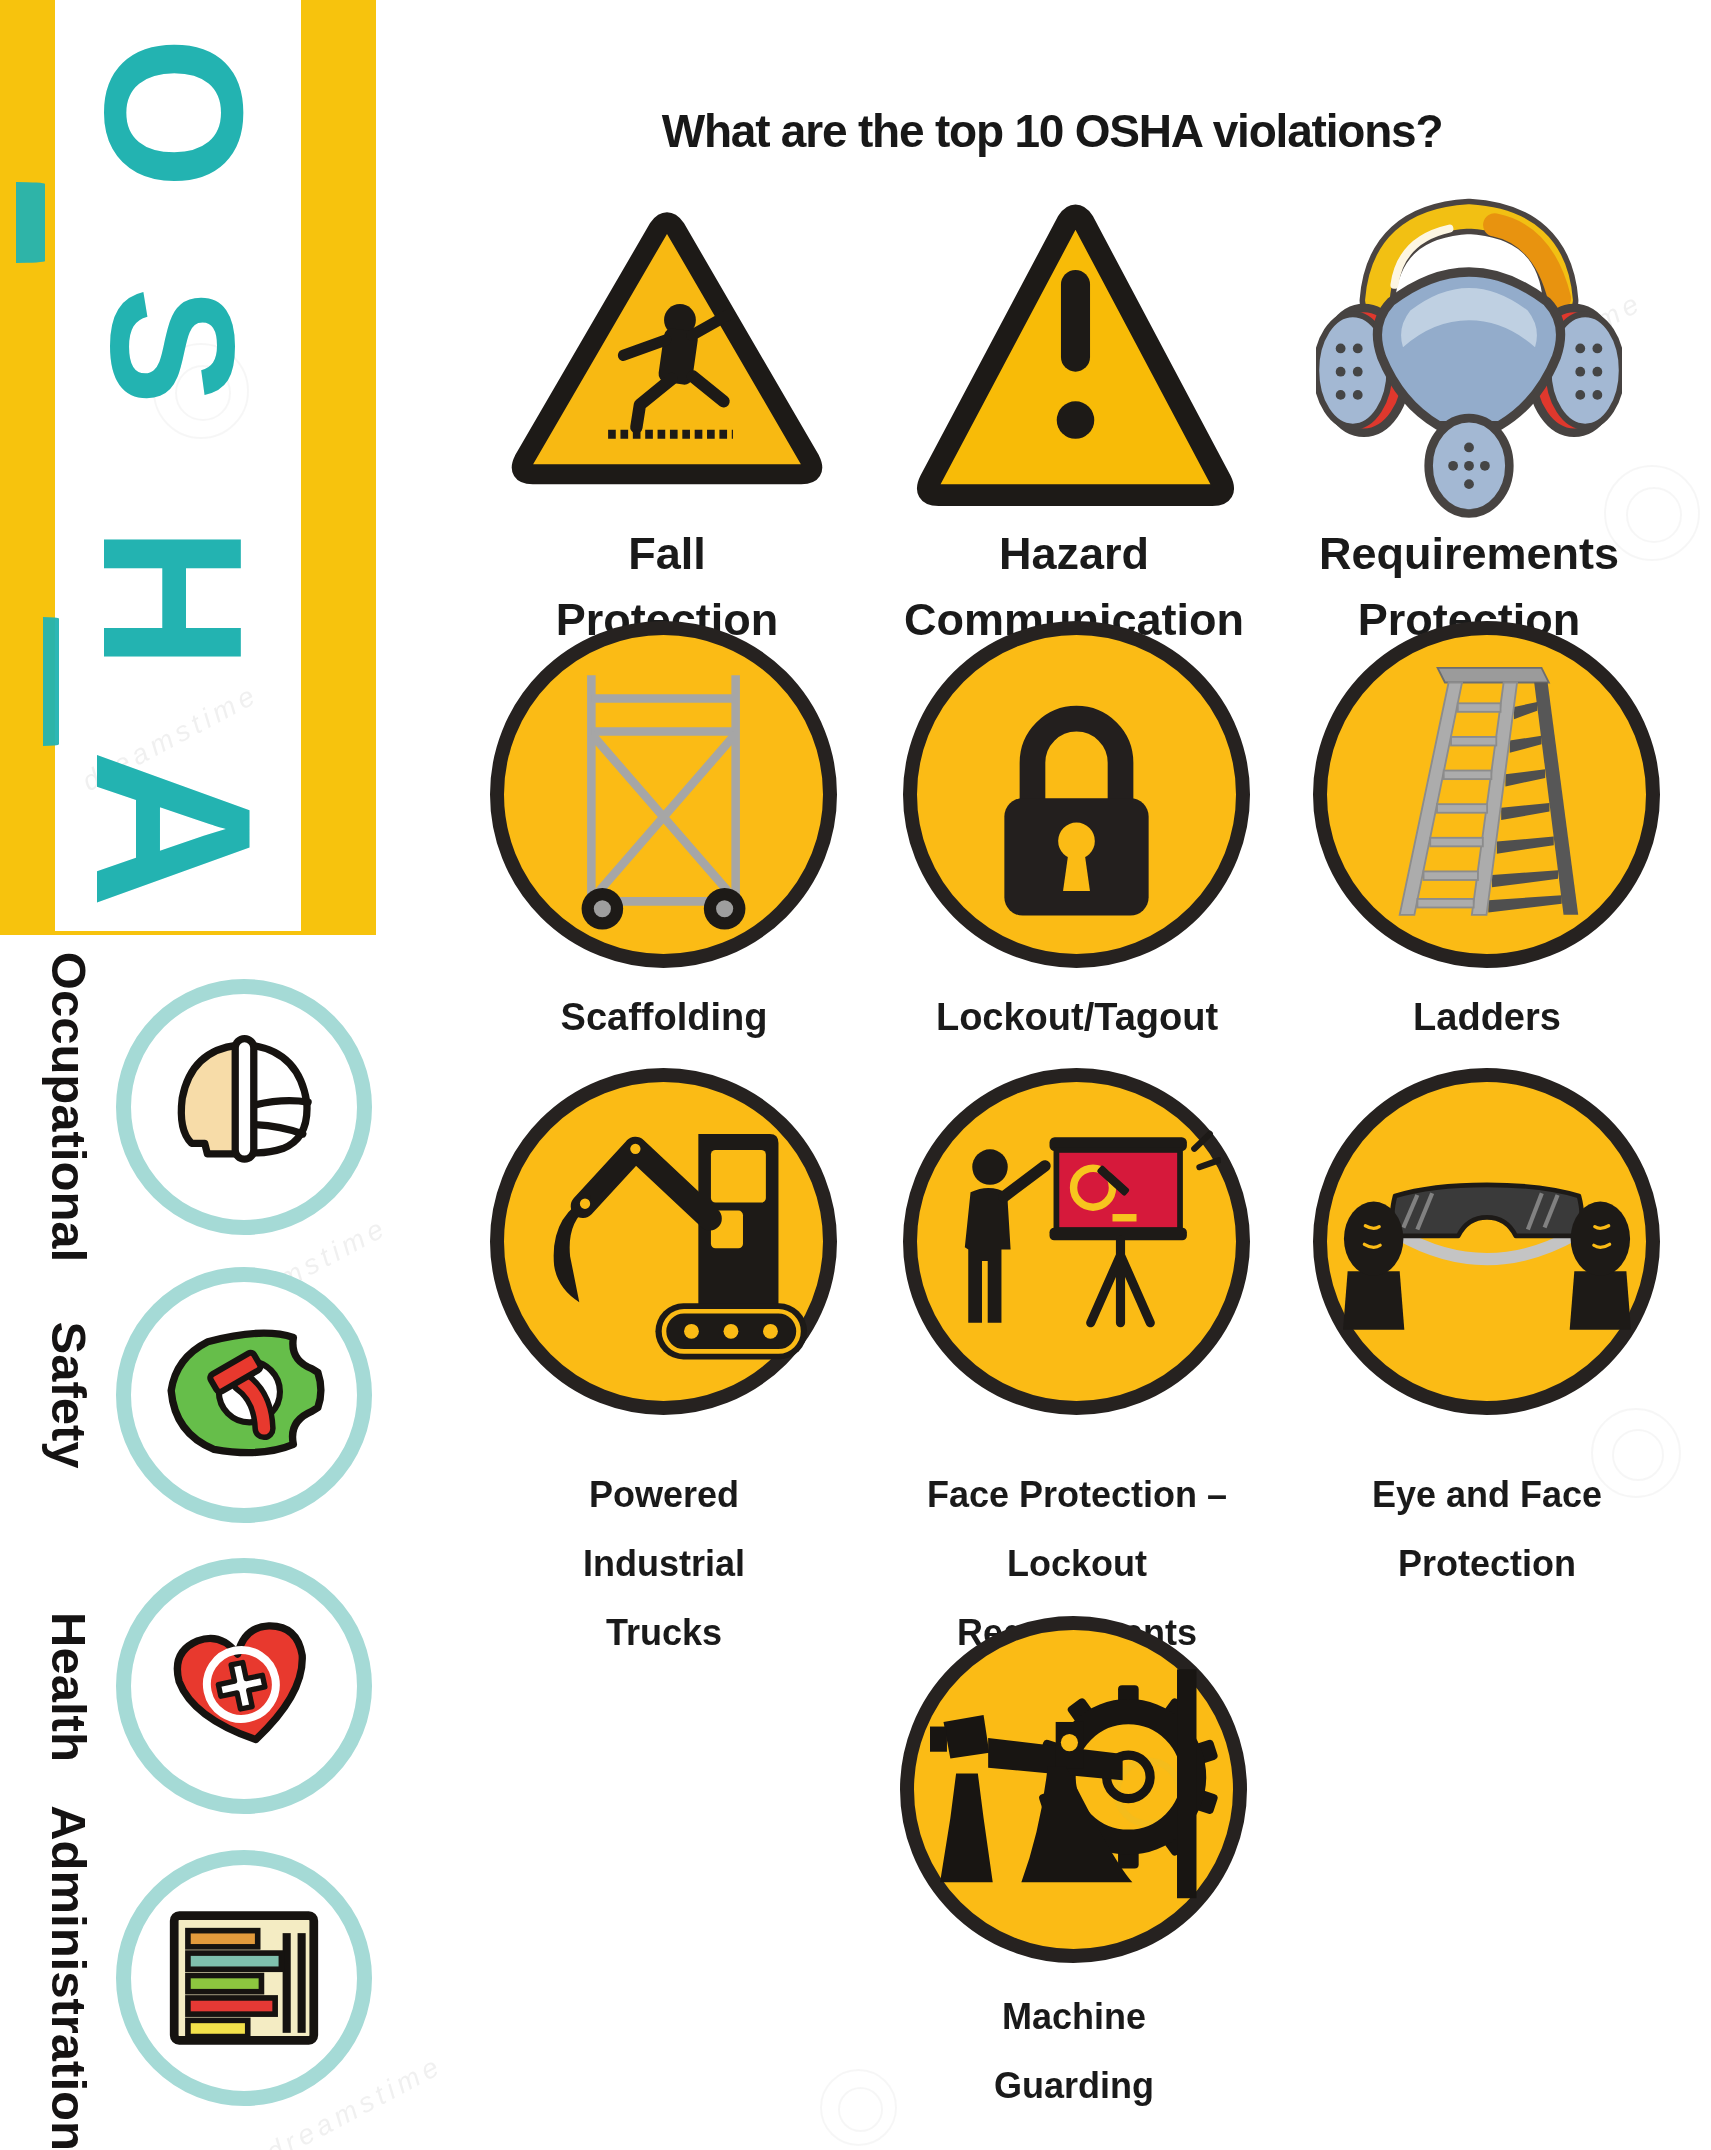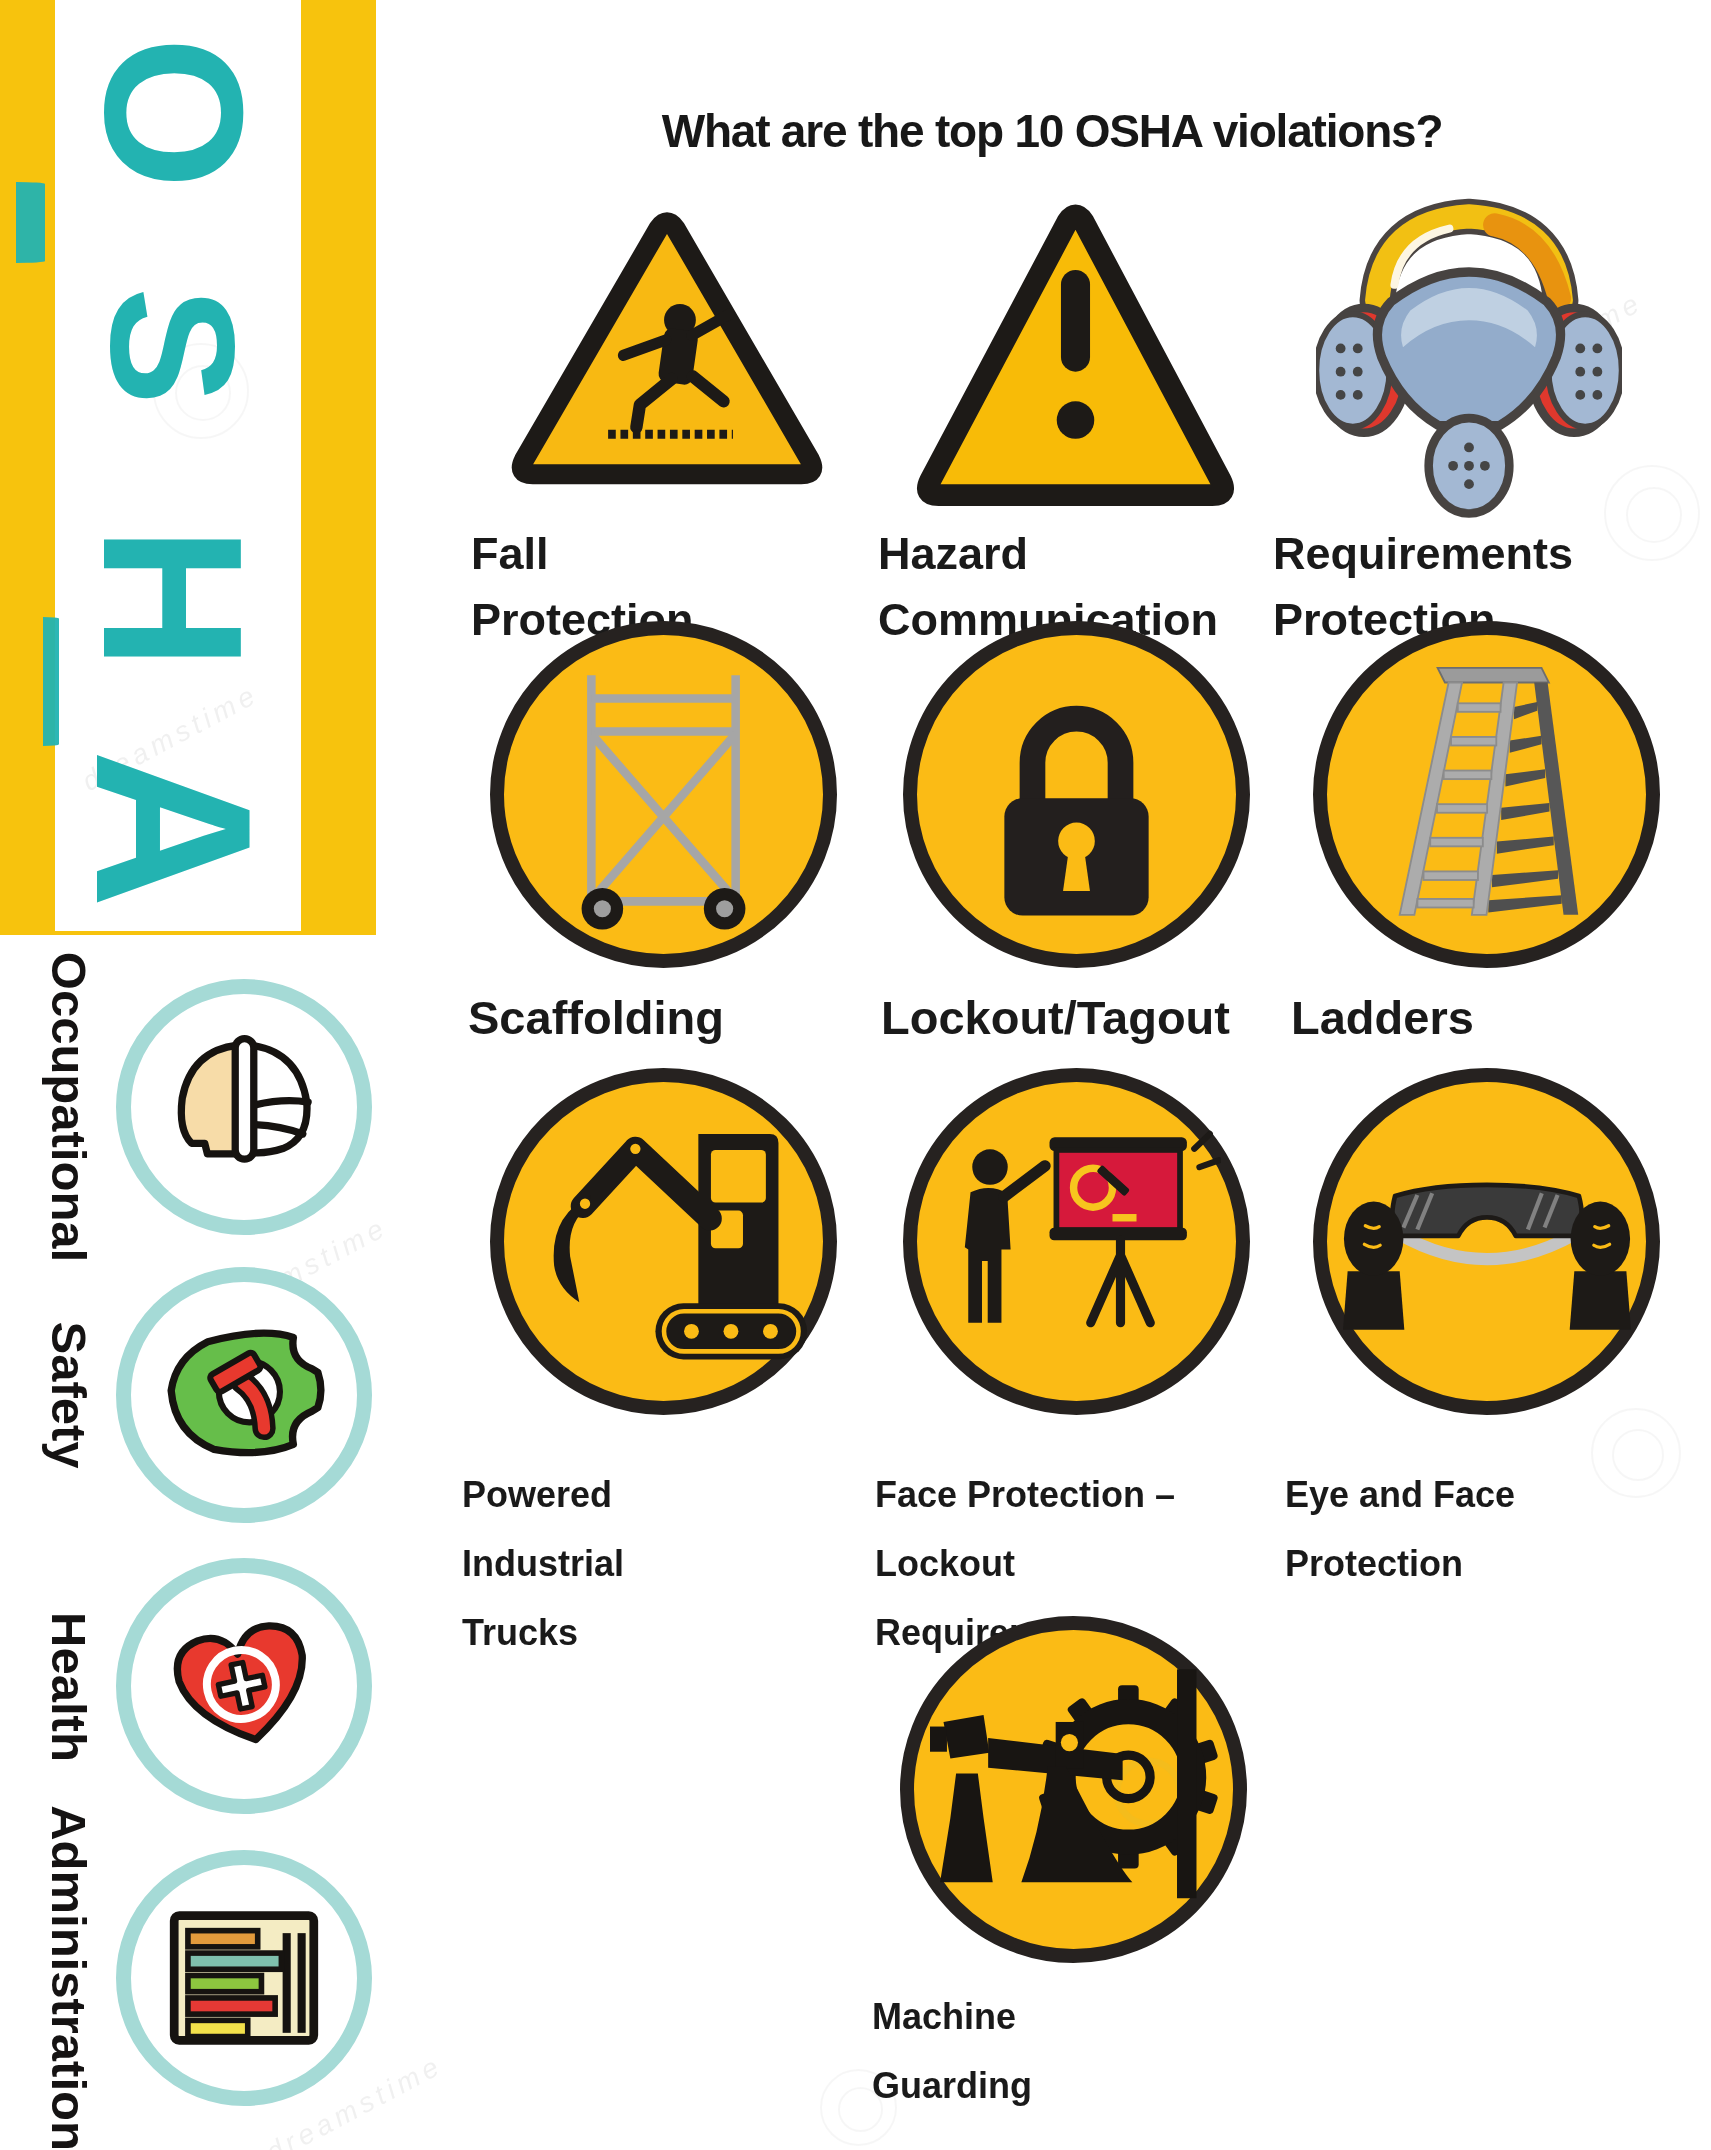--- a/index.html
+++ b/index.html
@@ -16,23 +16,23 @@
   .teal-bump{position:absolute;background:#23B3B1;border-radius:0 611px 611px 0/0 50% 50% 0;opacity:.95;}
   .side-word{position:absolute;left:69px;transform:translate(-50%,-50%) rotate(90deg);
     font-size:49px;font-weight:bold;color:#151313;white-space:nowrap;}
   .ring{position:absolute;width:226px;height:226px;border-radius:50%;border:15.3px solid #A5DAD6;
     background:#fff;display:flex;align-items:center;justify-content:center;}
   
   .title{position:absolute;left:392px;top:73px;width:1320px;text-align:center;
     font-size:46px;font-weight:bold;color:#181818;letter-spacing:-1.2px;}
   .badge{position:absolute;width:319px;height:319px;border-radius:50%;background:#FBBB15;
     border:14.7px solid #262220;display:flex;align-items:center;justify-content:center;}
-  .cell-label{position:absolute;text-align:left;font-weight:bold;color:#1A1A1A;}
+  .cell-label{position:absolute;text-align:center;font-weight:bold;color:#1A1A1A;}
   .row1 .line{font-size:45px;line-height:66px;}
-  .row2 .line{font-size:47px;line-height:67px;}
+  .row2 .line{font-size:38px;line-height:67px;}
   .row3 .line{font-size:36px;line-height:69px;}
   
   .wm-text{position:absolute;color:#8A8A8A;opacity:.12;font-size:28px;font-style:italic;
     letter-spacing:4.9px;transform:rotate(-28deg);}
   .wm-spiral{position:absolute;border:2.4px solid #9A9A9A;border-radius:50%;opacity:.08;}
   .wm-spiral:before{content:"";position:absolute;left:22%;top:22%;width:56%;height:56%;
     border:2.4px solid #9A9A9A;border-radius:50%;}
   .corner-red{position:absolute;left:0;top:0;width:16px;height:23px;background:#D6452F;
     border-radius:0 0 13.5px 0;}
 </style>

